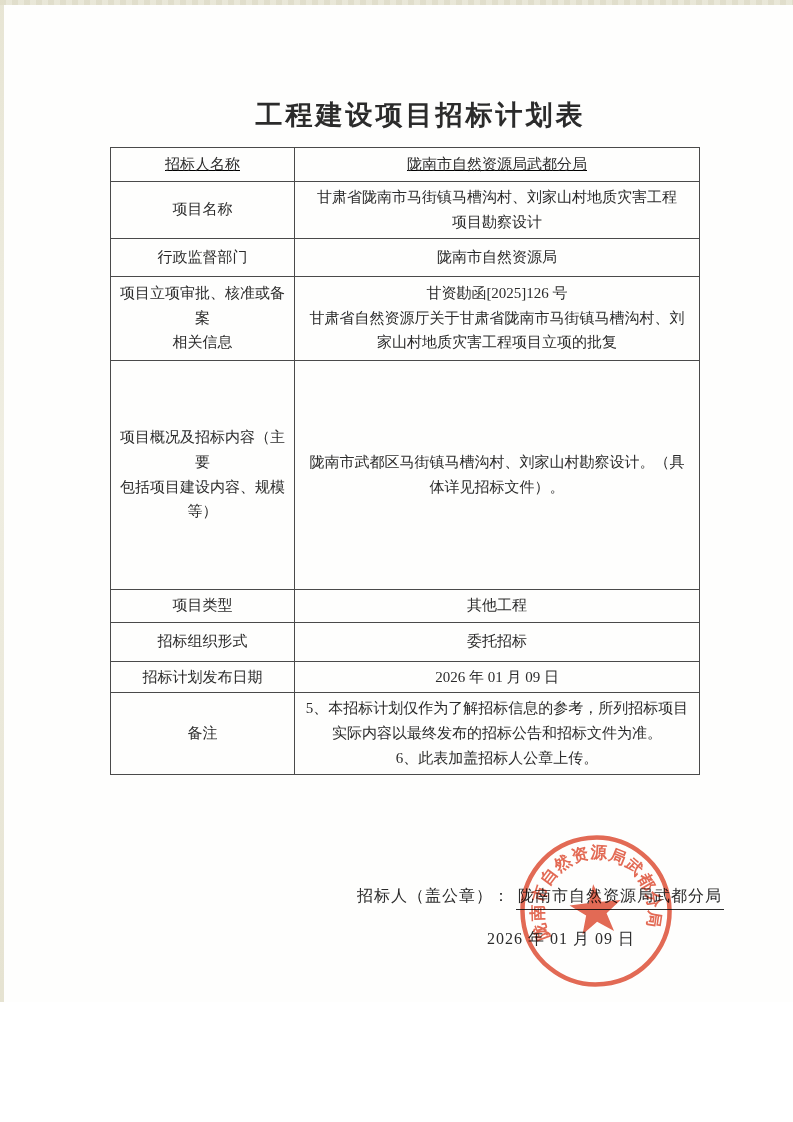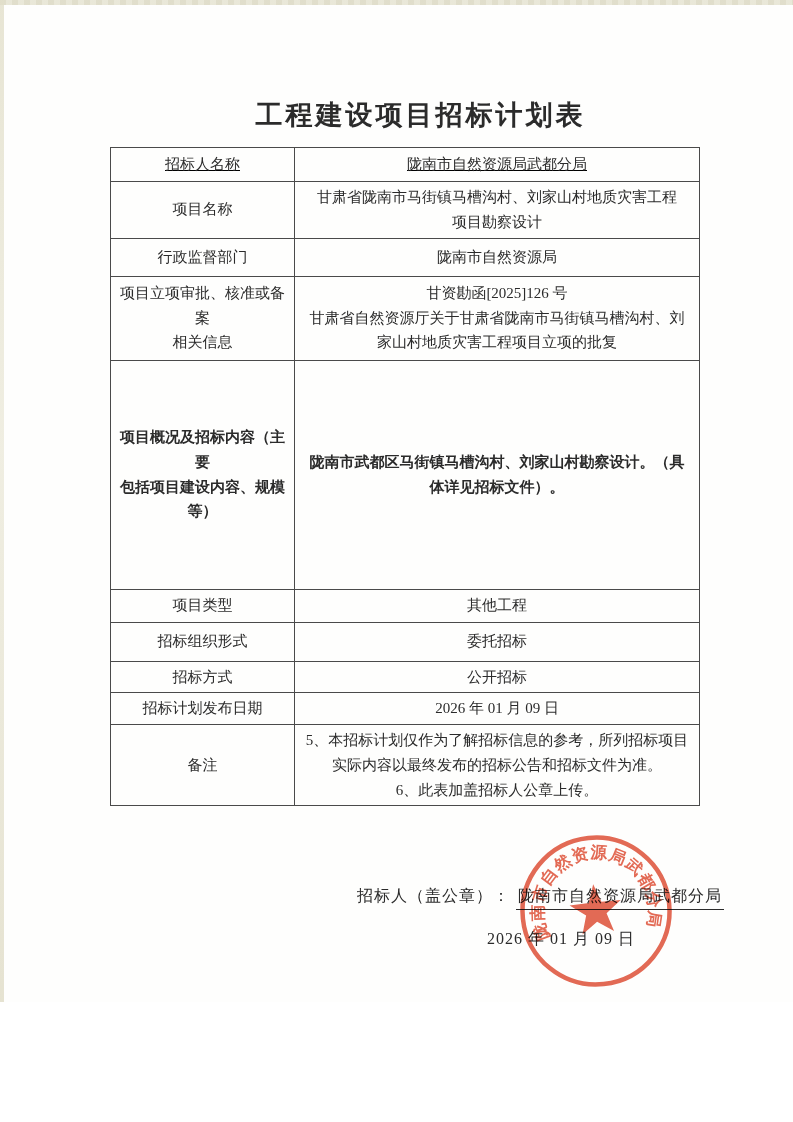--- a/index.html
+++ b/index.html
@@ -39,21 +39,21 @@
     border:1px solid #4a4a4a;
     font-size:15px; color:#2b2b2b;
     text-align:center; vertical-align:middle;
     padding:3px 9px;
     white-space:pre-line;
     line-height:1.65;
     overflow:hidden;
   }
   td.val-left { text-align:left; }
   tr.r1 { height:34px;text-decoration:underline; }  tr.r2 { height:41px; }  tr.r3 { height:38px; }
-  tr.r4 { height:84px; }  tr.r5 { height:229px;font-weight:bold; } tr.r6 { height:33px; }
+  tr.r4 { height:84px; }  tr.r5 { height:229px; } tr.r6 { height:33px; }
   tr.r7 { height:43px; }  tr.r8 { height:39px; }  tr.r9 { height:31px; }
   tr.r10 { height:32px; } tr.r11 { height:27px; } tr.r12 { height:68px; }
   .sig-row {
     position:absolute; top:886px; left:357px;
     font-size:16px; color:#2b2b2b; letter-spacing:1px;
     white-space:nowrap;
   }
   .sig-name {
     display:inline-block;
     min-width:196px; text-align:center;
@@ -115,24 +115,20 @@
         <td class="val-left">陇南市武都区马街镇马槽沟村、刘家山村勘察设计。（具体详见招标文件）。</td>
       </tr>
       <tr class="r6">
         <td>项目类型</td>
         <td>其他工程</td>
       </tr>
       <tr class="r8">
         <td>招标组织形式</td>
         <td>委托招标</td>
       </tr>
-      <tr class="r9">
-        <td>招标方式</td>
-        <td>公开招标</td>
-      </tr>
       <tr class="r11">
         <td>招标计划发布日期</td>
         <td>2026 年 01 月 09 日</td>
       </tr>
       <tr class="r12">
         <td>备注</td>
         <td class="val-left">5、本招标计划仅作为了解招标信息的参考，所列招标项目实际内容以最终发布的招标公告和招标文件为准。
 6、此表加盖招标人公章上传。</td>
       </tr>
     </tbody>

